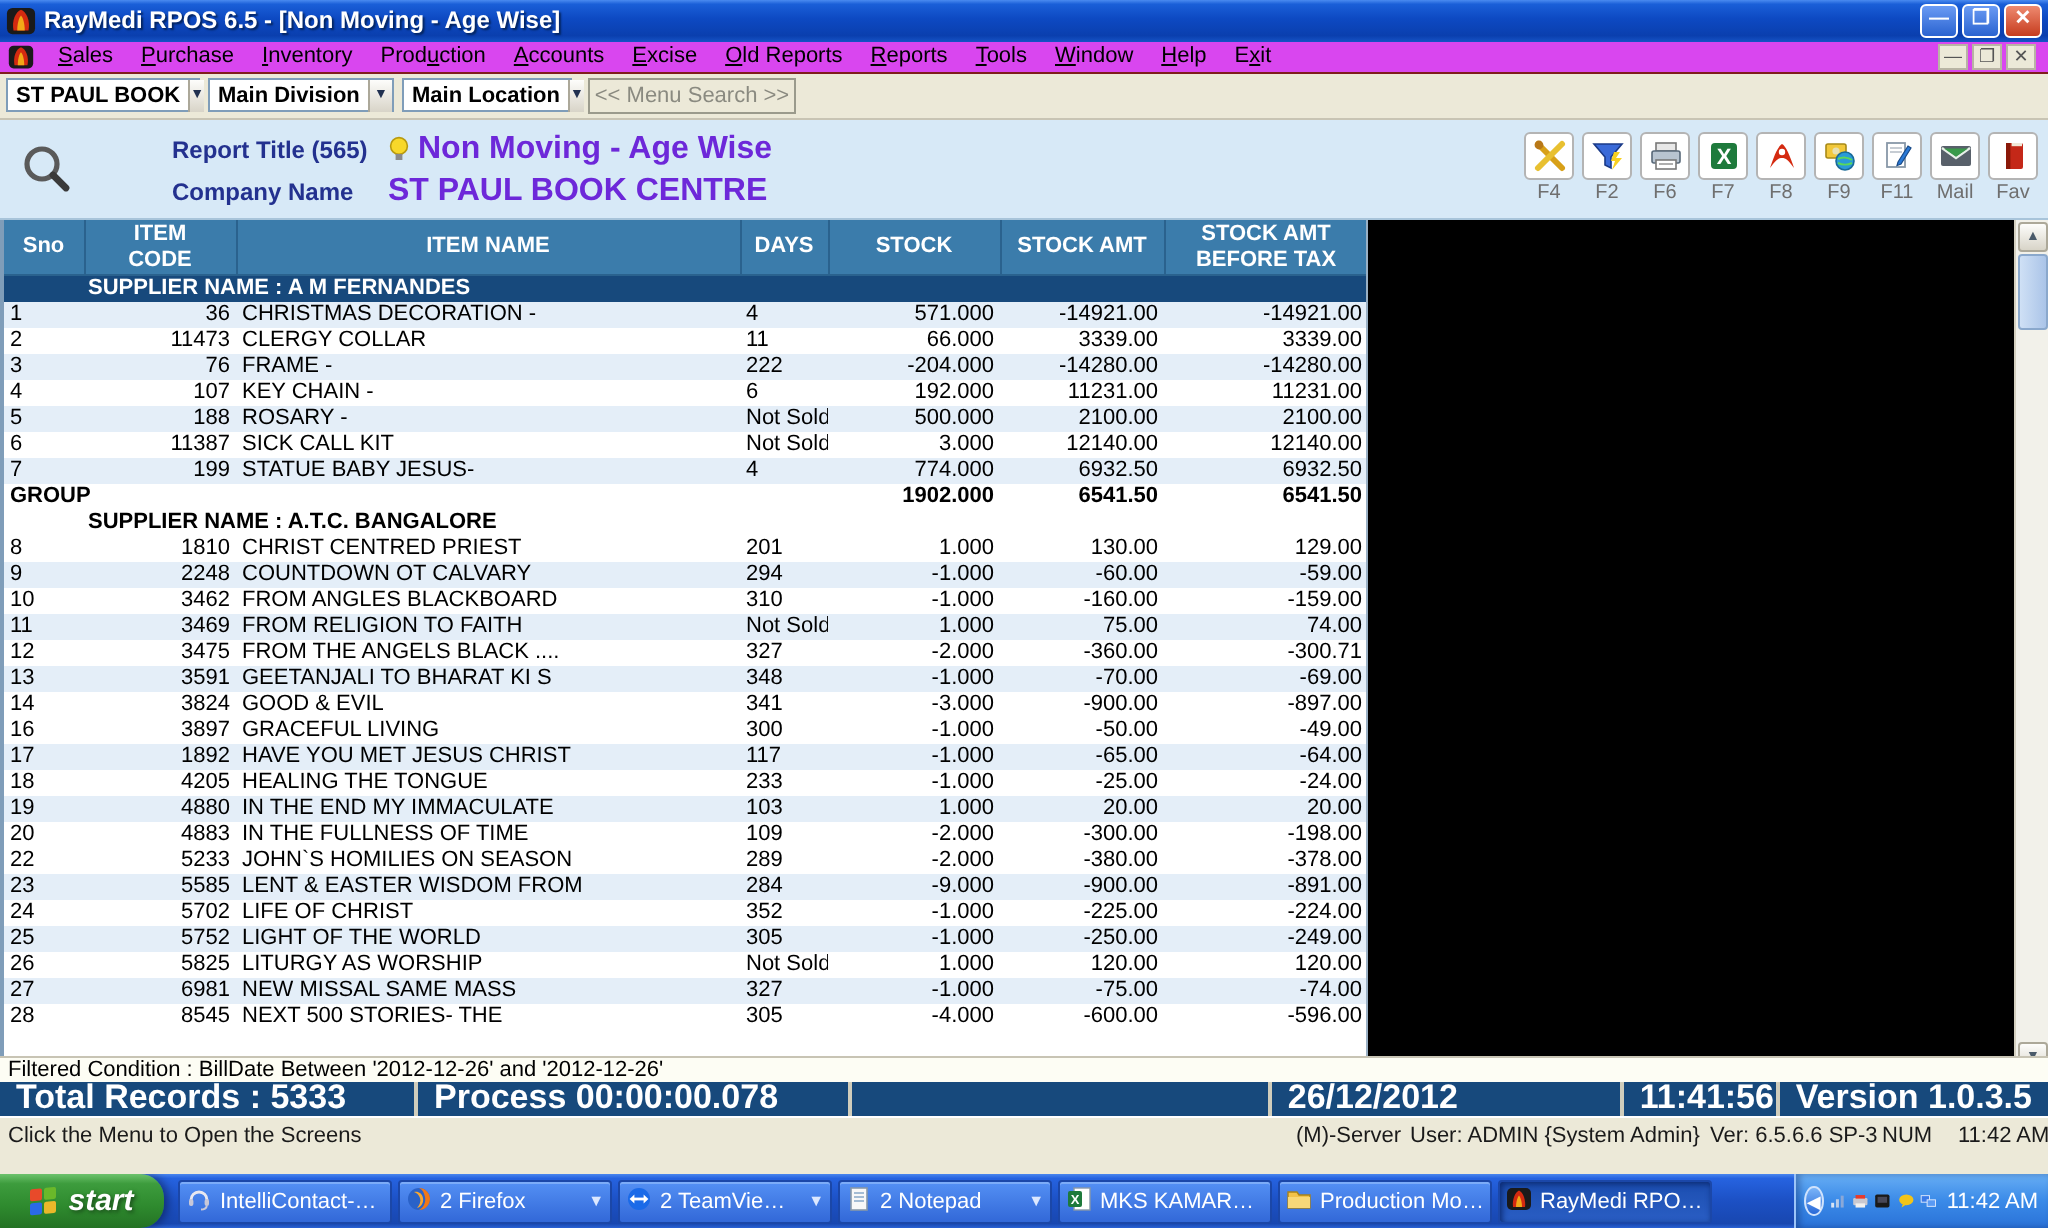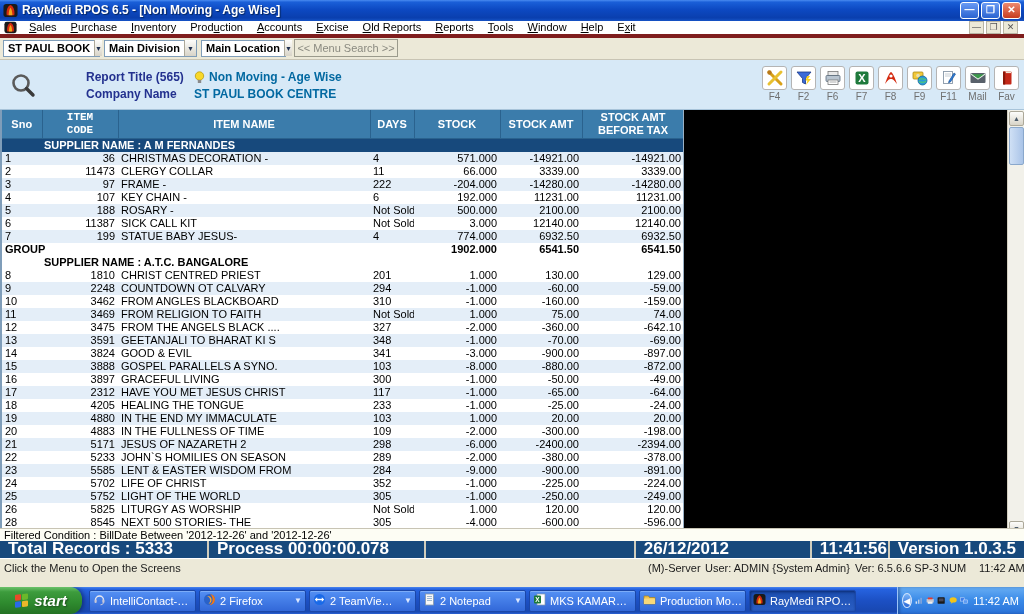--- a/index.html
+++ b/index.html
@@ -12,21 +12,21 @@
     display:flex; align-items:center; padding:0 3px; color:#fff; }
   .titlebar .app-ico { width:15px; height:15px; margin-right:4px; }
   .titlebar .ttl { font-weight:bold; font-size:12px; text-shadow:1px 1px 1px #04245e; flex:1; white-space:nowrap; }
   .winbtn { width:19px; height:17px; margin-left:2px; border:1px solid #fff; border-radius:3px;
     display:flex; align-items:center; justify-content:center; color:#fff; font-size:10px; font-weight:bold;
     background:linear-gradient(180deg,#6a9bf4,#2a63d0); }
   .winbtn.close { background:linear-gradient(180deg,#ee8a70,#c63c1e); }
   .winbtn span { line-height:10px; }
 
   
-  .menubar { height:17px; background:#ffffff; border-bottom:4px solid #7f1d1d; display:flex; align-items:center; padding:0 2px; }
+  .menubar { height:17px; background:#d946ef; border-bottom:1px solid #7f1d1d; display:flex; align-items:center; padding:0 2px; }
   .menubar .app-ico { width:13px; height:13px; margin:0 5px 0 2px; }
   .menu-items { display:flex; flex:1; }
   .menu-item { padding:1px 7px; color:#000; cursor:default; white-space:nowrap; }
   .mdi-controls { display:flex; gap:2px; margin-right:4px; color:#555; }
   .mdi-controls .mbtn { width:15px; height:13px; border:1px solid #b8b4a4; background:#ece9d8; font-size:9px;
     display:flex; align-items:center; justify-content:center; }
 
   
   .toolbar { height:23px; background:#ece9d8; border-bottom:1px solid #c8c4b4; display:flex; align-items:center; padding:0 3px; gap:4px; }
   .combo { height:17px; background:#fff; border:1px solid #7f9db9; display:flex; align-items:center; }
@@ -36,35 +36,35 @@
   .combo1 { width:97px; } .combo2 { width:93px; } .combo3 { width:85px; }
   .menusearch { width:104px; height:18px; border:1px solid #9a9a8c; background:#ece9d8; color:#8a8a80;
     display:flex; align-items:center; justify-content:center; white-space:nowrap; margin-left:4px; }
 
   
   .report-band { height:51px; background:#d7e9f7; border-bottom:1px solid #a8c4da; display:flex; padding:4px 4px 2px 6px; }
   .magnify { width:34px; display:flex; align-items:center; justify-content:center; }
   .report-meta { display:flex; flex-direction:column; justify-content:center; gap:3px; }
   .rrow { display:flex; align-items:center;padding-left:46px; }
   .rlabel { color:#23318f; font-weight:bold; font-size:12px; width:108px; }
-  .rvalue { color:#0369a1; font-weight:bold; font-size:12px; }
+  .rvalue { color:#6d28d9; font-weight:bold; font-size:16px; }
   .bulb { margin:0 4px 0 0; }
   .actions { margin-left:auto; display:flex; align-items:flex-start; gap:2px; padding-top:2px; }
   .action { display:flex; flex-direction:column; align-items:center; width:27px; }
   .action .abtn { width:25px; height:24px; background:#fff; border:1px solid #b4b4b4; border-radius:3px;
     display:flex; align-items:center; justify-content:center; }
   .action .albl { color:#6f6f6f; font-size:10px; margin-top:1px; }
 
   
   .grid-wrap { height:427px; position:relative; background:#000000; border-left:2px solid #7f9db9; overflow:hidden; }
   .grid-viewport { position:absolute; left:0; top:0; width:682px; height:427px; overflow:hidden; background:#fff; border-right:1px solid #9ab0c4; }
   table.grid { width:682px; border-collapse:collapse; table-layout:fixed; }
   table.grid th { background:#3b7cab; color:#fff; font-size:11px; font-weight:bold; height:28px;
     border-right:1px solid #2a628e; border-bottom:1px solid #2a628e; vertical-align:middle; text-align:center; line-height:1.15; padding:0 2px; }
-  th.force-wrap { word-spacing:999px;font-family:Liberation Mono, monospace; }
+  th.force-wrap { word-spacing:999px; }
   table.grid td { height:13px; line-height:13px; font-size:11px; color:#000; white-space:nowrap; overflow:hidden; padding:0 3px; }
   td.sno { padding-left:3px; }
   td.num { text-align:right; padding-right:5px; }
   td.name { padding-left:4px; }
   tr.alt td { background:#e4eef8; }
   tr.supplier td { font-weight:bold; padding-left:42px; }
   tr.supplier.selected td { background:#17497c; color:#fff; }
   tr.group td { font-weight:bold; }
   td.gl { padding-left:42px; }
   
@@ -332,21 +332,21 @@
               <td class="sno">2</td>
               <td class="num">11473</td>
               <td class="name">CLERGY COLLAR</td>
               <td>11</td>
               <td class="num">66.000</td>
               <td class="num">3339.00</td>
               <td class="num">3339.00</td>
             </tr>
             <tr class="alt">
               <td class="sno">3</td>
-              <td class="num">97</td>
+              <td class="num">76</td>
               <td class="name">FRAME -</td>
               <td>222</td>
               <td class="num">-204.000</td>
               <td class="num">-14280.00</td>
               <td class="num">-14280.00</td>
             </tr>
             <tr class="">
               <td class="sno">4</td>
               <td class="num">107</td>
               <td class="name">KEY CHAIN -</td>
@@ -429,61 +429,52 @@
               <td class="num">75.00</td>
               <td class="num">74.00</td>
             </tr>
             <tr class="">
               <td class="sno">12</td>
               <td class="num">3475</td>
               <td class="name">FROM THE ANGELS BLACK ....</td>
               <td>327</td>
               <td class="num">-2.000</td>
               <td class="num">-360.00</td>
-              <td class="num">-642.10</td>
+              <td class="num">-300.71</td>
             </tr>
             <tr class="alt">
               <td class="sno">13</td>
               <td class="num">3591</td>
               <td class="name">GEETANJALI TO BHARAT KI S</td>
               <td>348</td>
               <td class="num">-1.000</td>
               <td class="num">-70.00</td>
               <td class="num">-69.00</td>
             </tr>
             <tr class="">
               <td class="sno">14</td>
               <td class="num">3824</td>
               <td class="name">GOOD &amp; EVIL</td>
               <td>341</td>
               <td class="num">-3.000</td>
               <td class="num">-900.00</td>
               <td class="num">-897.00</td>
             </tr>
-            <tr class="alt">
-              <td class="sno">15</td>
-              <td class="num">3888</td>
-              <td class="name">GOSPEL PARALLELS A SYNO.</td>
-              <td>103</td>
-              <td class="num">-8.000</td>
-              <td class="num">-880.00</td>
-              <td class="num">-872.00</td>
-            </tr>
             <tr class="">
               <td class="sno">16</td>
               <td class="num">3897</td>
               <td class="name">GRACEFUL LIVING</td>
               <td>300</td>
               <td class="num">-1.000</td>
               <td class="num">-50.00</td>
               <td class="num">-49.00</td>
             </tr>
             <tr class="alt">
               <td class="sno">17</td>
-              <td class="num">2312</td>
+              <td class="num">1892</td>
               <td class="name">HAVE YOU MET JESUS CHRIST</td>
               <td>117</td>
               <td class="num">-1.000</td>
               <td class="num">-65.00</td>
               <td class="num">-64.00</td>
             </tr>
             <tr class="">
               <td class="sno">18</td>
               <td class="num">4205</td>
               <td class="name">HEALING THE TONGUE</td>
@@ -503,29 +494,20 @@
             </tr>
             <tr class="">
               <td class="sno">20</td>
               <td class="num">4883</td>
               <td class="name">IN THE FULLNESS OF TIME</td>
               <td>109</td>
               <td class="num">-2.000</td>
               <td class="num">-300.00</td>
               <td class="num">-198.00</td>
             </tr>
-            <tr class="alt">
-              <td class="sno">21</td>
-              <td class="num">5171</td>
-              <td class="name">JESUS OF NAZARETH 2</td>
-              <td>298</td>
-              <td class="num">-6.000</td>
-              <td class="num">-2400.00</td>
-              <td class="num">-2394.00</td>
-            </tr>
             <tr class="">
               <td class="sno">22</td>
               <td class="num">5233</td>
               <td class="name">JOHN`S HOMILIES ON SEASON</td>
               <td>289</td>
               <td class="num">-2.000</td>
               <td class="num">-380.00</td>
               <td class="num">-378.00</td>
             </tr>
             <tr class="alt">
@@ -556,20 +538,29 @@
               <td class="num">-249.00</td>
             </tr>
             <tr class="">
               <td class="sno">26</td>
               <td class="num">5825</td>
               <td class="name">LITURGY AS WORSHIP</td>
               <td>Not Sold</td>
               <td class="num">1.000</td>
               <td class="num">120.00</td>
               <td class="num">120.00</td>
+            </tr>
+            <tr class="alt">
+              <td class="sno">27</td>
+              <td class="num">6981</td>
+              <td class="name">NEW MISSAL SAME MASS</td>
+              <td>327</td>
+              <td class="num">-1.000</td>
+              <td class="num">-75.00</td>
+              <td class="num">-74.00</td>
             </tr>
             <tr class="">
               <td class="sno">28</td>
               <td class="num">8545</td>
               <td class="name">NEXT 500 STORIES- THE</td>
               <td>305</td>
               <td class="num">-4.000</td>
               <td class="num">-600.00</td>
               <td class="num">-596.00</td>
             </tr>

